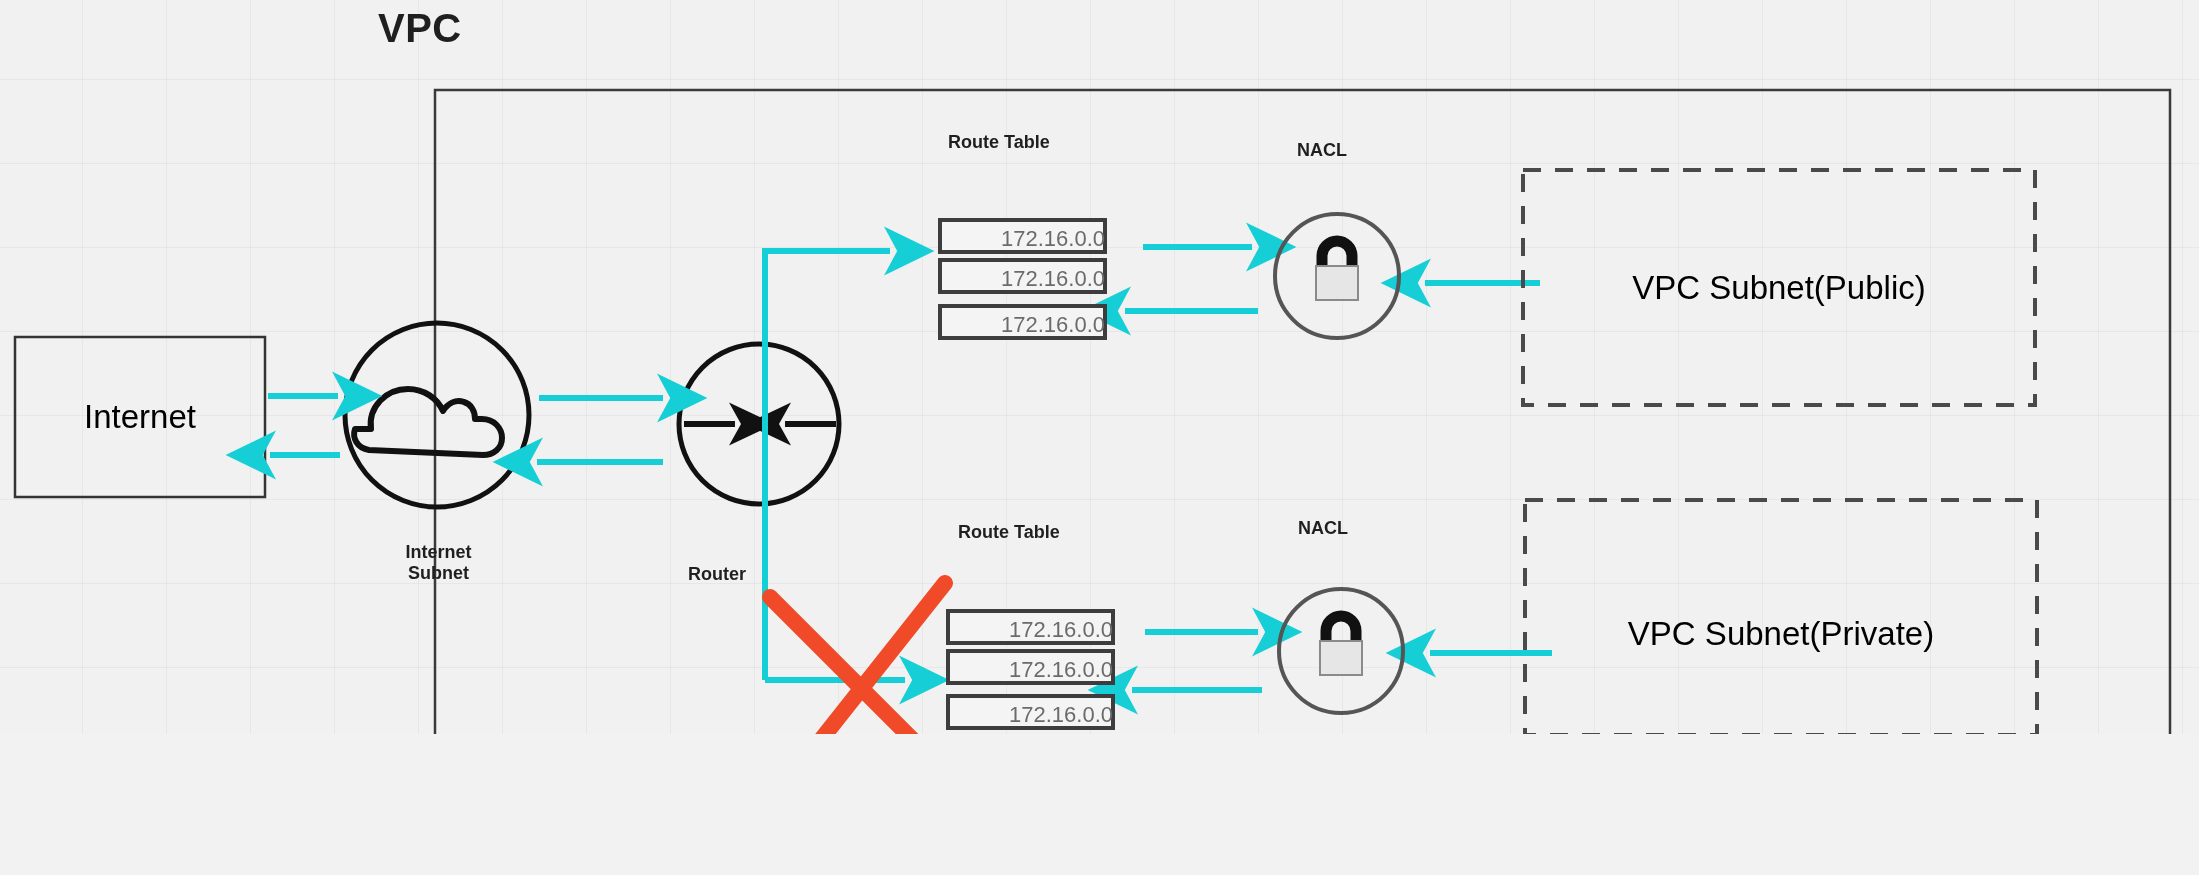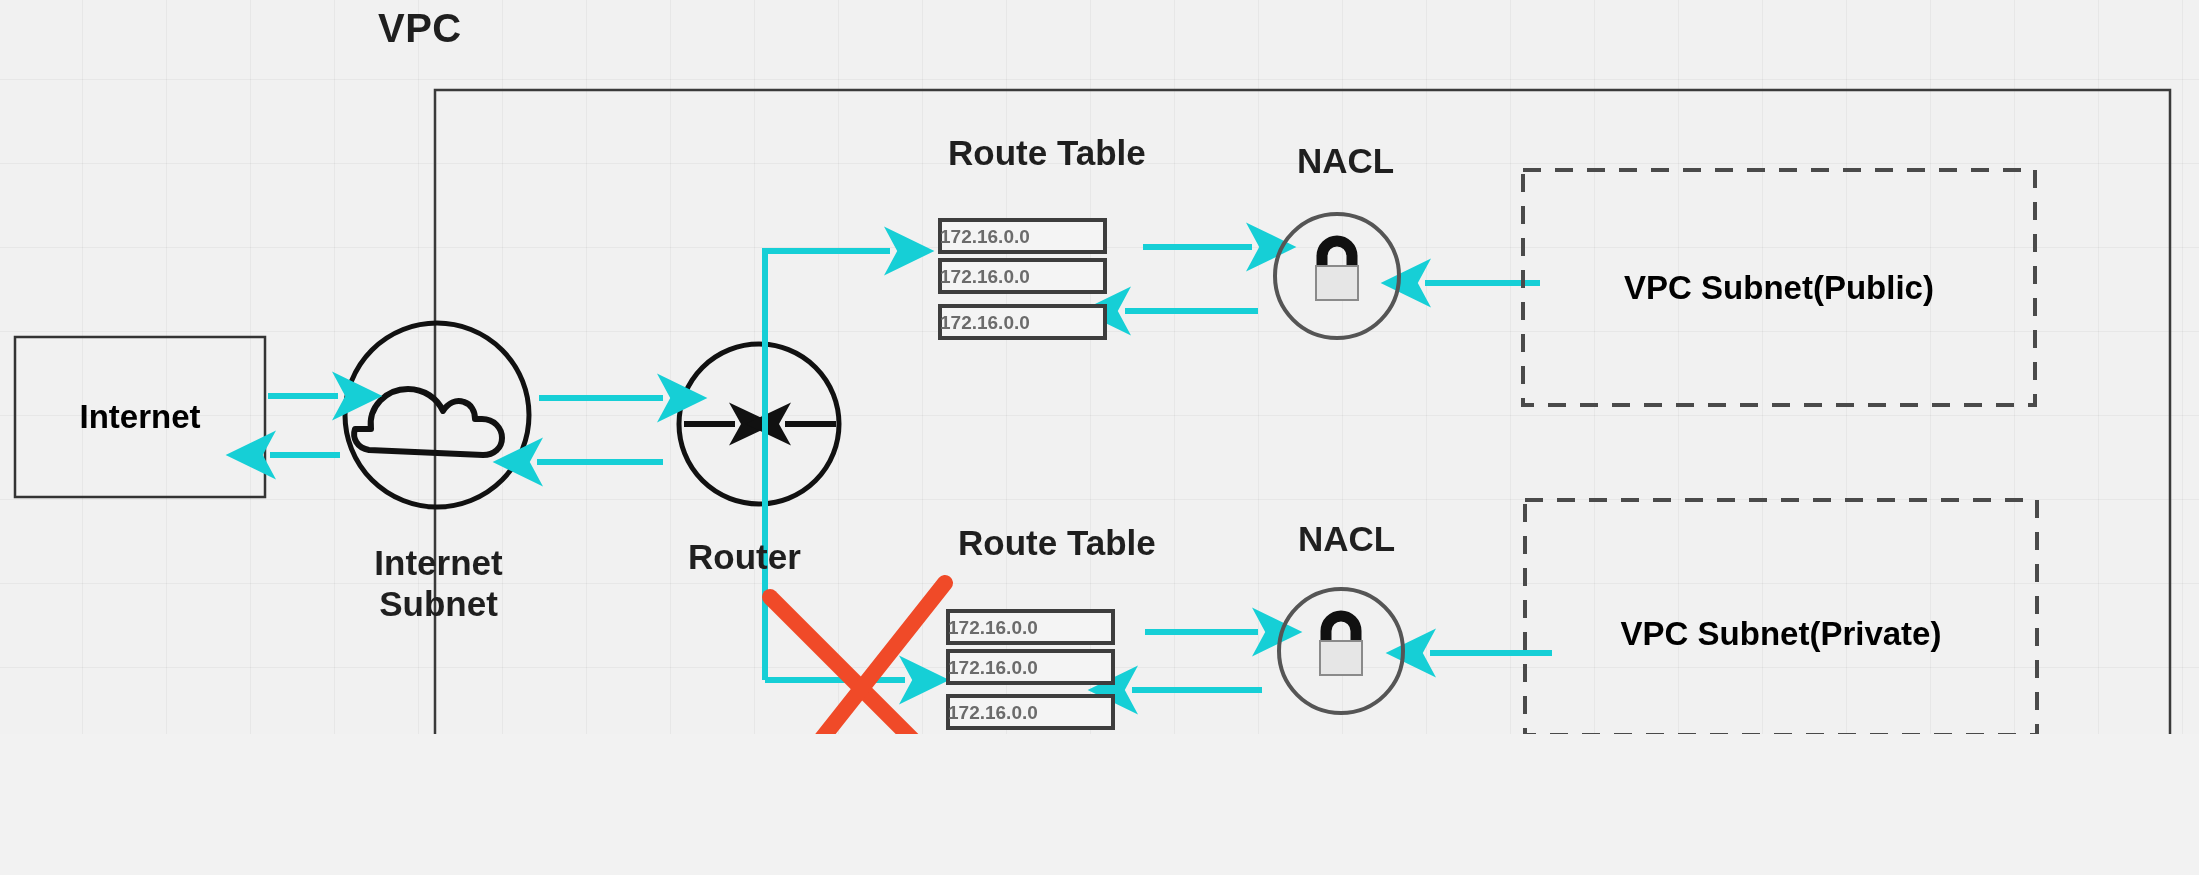--- a/index.html
+++ b/index.html
@@ -27,38 +27,37 @@
     height: 875px;
   }
   .lbl {
     position: absolute;
     color: #1f1f1f;
     font-weight: bold;
     white-space: pre;
     line-height: 1.18;
   }
   .vpc-title { font-size: 40px; letter-spacing: 0.5px; }
-  .node-label { font-size: 35px; }
+  .node-label { font-size: 18px; }
   .big-label { font-size: 33px; }
   .internet-label { font-size: 33px; }
   .rt-text {
     position: absolute;
-    font-size: 19px;
+    font-size: 22px;
     color: #6b6b6b;
-    font-weight: bold;
-    text-align: left;
+    font-weight: normal;
+    text-align: right;
     white-space: pre;
   }
   .center-text {
     position: absolute;
     display: flex;
     align-items: center;
     justify-content: center;
     text-align: center;
-    font-weight: bold;
   }
 </style>
 </head>
 <body>
 
 <div id="canvas">
 
   <svg id="svg-layer" viewBox="0 0 2199 875">
     <defs>
       <marker id="cy-arrow" markerWidth="9" markerHeight="9" refX="1" refY="4.5" orient="auto" markerUnits="strokeWidth">
@@ -145,21 +144,21 @@
     <rect x="948" y="651" width="165" height="32" fill="#f4f4f4" stroke="#3d3d3d" stroke-width="4"></rect>
     <rect x="948" y="696" width="165" height="32" fill="#f4f4f4" stroke="#3d3d3d" stroke-width="4"></rect>
   </svg>
 
   <div class="lbl vpc-title" style="left:378px; top:5px;">VPC</div>
 
   <div class="center-text internet-label" style="left:15px; top:337px; width:250px; height:160px;">Internet</div>
 
   <div class="lbl node-label" style="left:366px; top:542px; text-align:center; width:145px;"><span>Internet</span><br><span>Subnet</span></div>
 
-  <div class="lbl node-label" style="left:688px; top:536px;">Router</div>
+  <div class="lbl node-label" style="left:688px; top:564px;">Router</div>
 
   <div class="lbl node-label" style="left:948px; top:132px;">Route Table</div>
 
   <div class="lbl node-label" style="left:1297px; top:140px;">NACL</div>
 
   <div class="lbl node-label" style="left:958px; top:522px;">Route Table</div>
 
   <div class="lbl node-label" style="left:1298px; top:518px;">NACL</div>
 
   <div class="center-text big-label" style="left:1523px; top:170px; width:512px; height:235px;">VPC Subnet(Public)</div>

